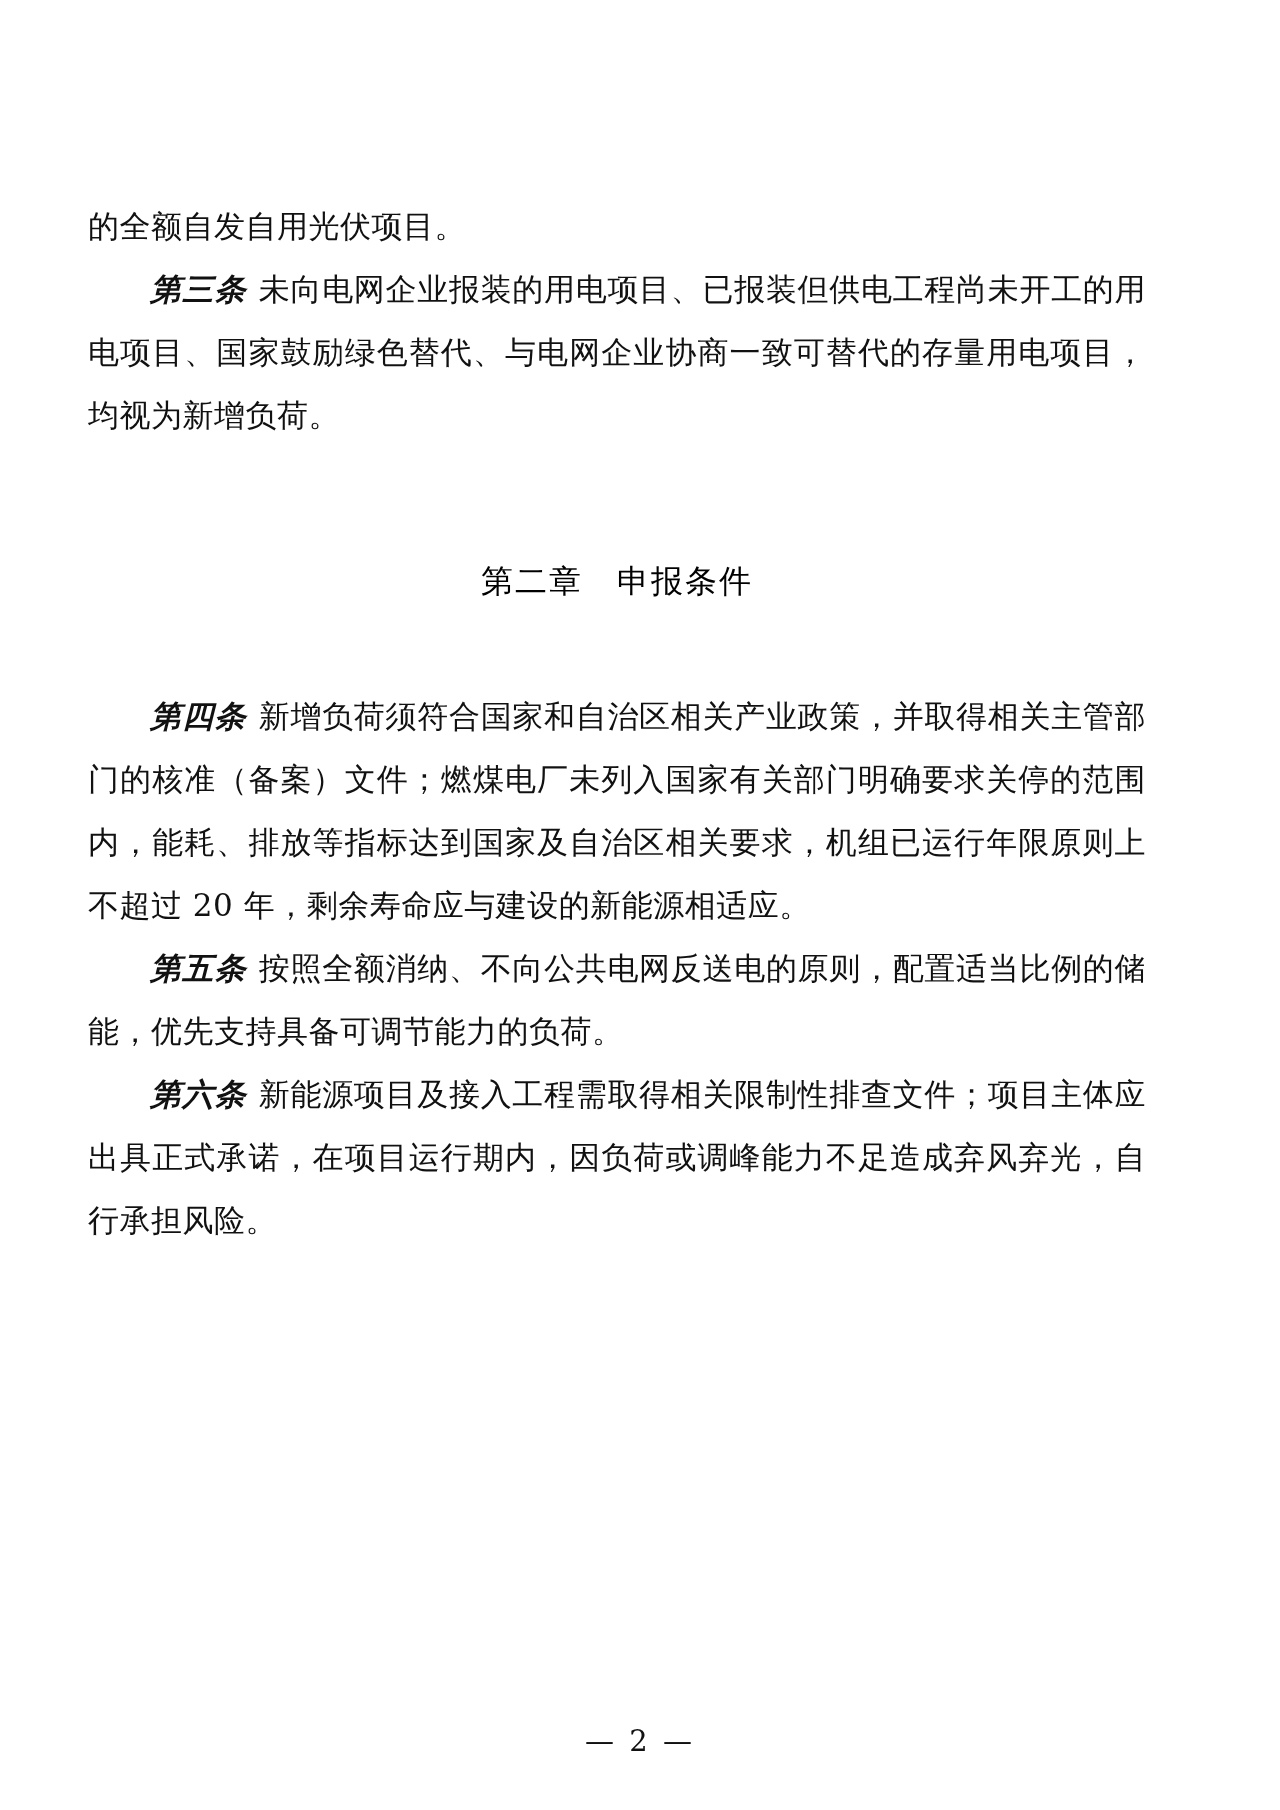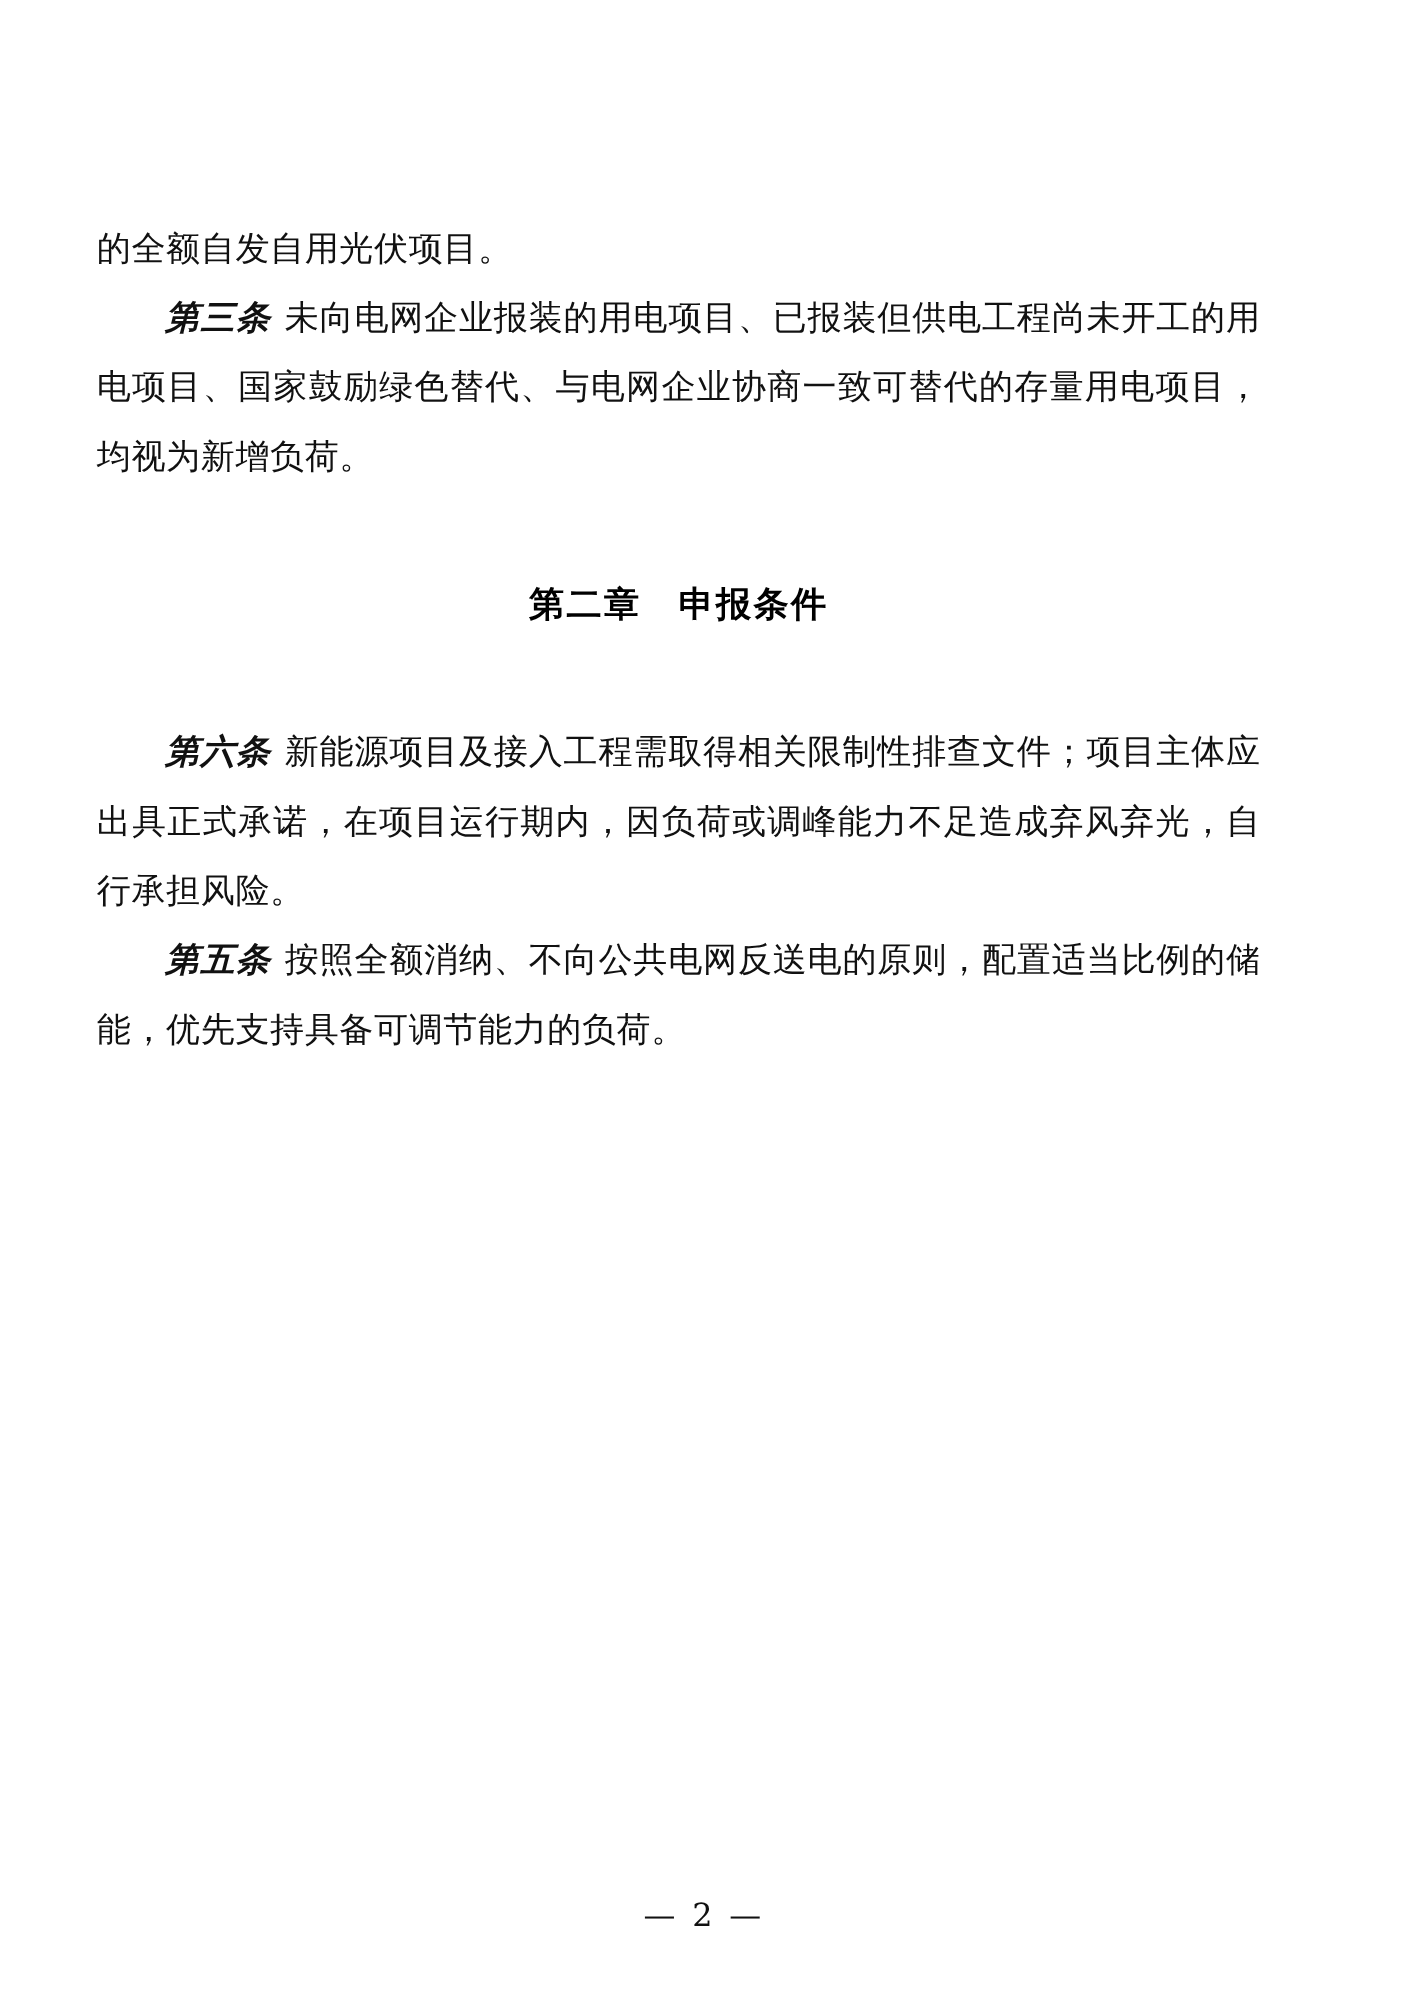--- a/index.html
+++ b/index.html
@@ -32,23 +32,23 @@
     text-justify: inter-ideograph;
     margin: 0;
     color: #111;
   }
   .indent {
     text-indent: 62px;
   }
   .chapter-title {
     text-align: center;
     font-size: 32px;
-    font-weight: bold;
+    font-weight: normal;
     letter-spacing: 2px;
-    margin: 76px 0 78px 0;
+    margin: 108px 0 78px 0;
     line-height: 52px;
   }
   .chapter-title .gap {
     display: inline-block;
     width: 34px;
   }
   .art-label {
     font-weight: bold;
     letter-spacing: 1px;
     font-style: italic;
@@ -80,26 +80,29 @@
 
 
   <p class="body-text para indent">
     <span class="art-label">第三条</span><span class="sp"></span><span>未向电网企业报装的用电项目、已报装但供电工程尚未开工的用电项目、国家鼓励绿色替代、与电网企业协商一致可替代的存量用电项目，均视为新增负荷。</span>
   </p>
 
   <h2 class="chapter-title">
     <span>第二章</span><span class="gap"></span><span>申报条件</span>
   </h2>
 
-
   <p class="body-text para indent">
-    <span class="art-label">第六条</span><span class="sp"></span><span>新能源项目及接入工程需取得相关限制性排查文件；项目主体应出具正式承诺，在项目运行期内，因负荷或调峰能力不足造成弃风弃光，自行承担风险。</span>
+    <span class="art-label">第四条</span><span class="sp"></span><span>新增负荷须符合国家和自治区相关产业政策，并取得相关主管部门的核准（备案）文件；燃煤电厂未列入国家有关部门明确要求关停的范围内，能耗、排放等指标达到国家及自治区相关要求，机组已运行年限原则上不超过 20 年，剩余寿命应与建设的新能源相适应。</span>
   </p>
 
   <p class="body-text para indent">
     <span class="art-label">第五条</span><span class="sp"></span><span>按照全额消纳、不向公共电网反送电的原则，配置适当比例的储能，优先支持具备可调节能力的负荷。</span>
+  </p>
+
+  <p class="body-text para indent">
+    <span class="art-label">第六条</span><span class="sp"></span><span>新能源项目及接入工程需取得相关限制性排查文件；项目主体应出具正式承诺，在项目运行期内，因负荷或调峰能力不足造成弃风弃光，自行承担风险。</span>
   </p>
 
 </div>
 
 <div class="footer">
   <span>— 2 —</span>
 </div>
 
 </body></html>

